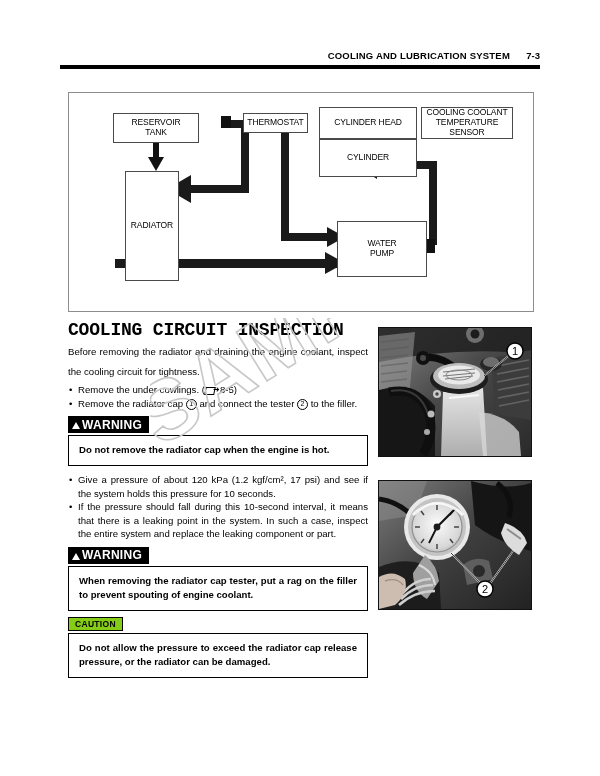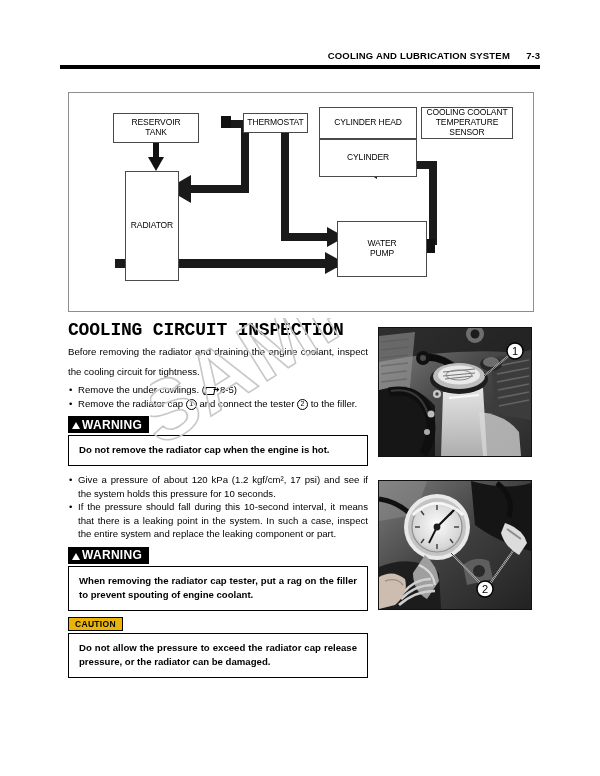--- a/index.html
+++ b/index.html
@@ -172,21 +172,21 @@
     display: inline-block;
     width: 0; height: 0;
     border-left: 4px solid transparent;
     border-right: 4px solid transparent;
     border-bottom: 7px solid #fff;
     vertical-align: -0.5px;
     margin-right: 2px;
   }
   .caut-tag {
     display: inline-block;
-    background: #eab308;
+    background: #84cc16;
     color: #000;
     border: 1.5px solid #000;
     font-size: 8.5px;
     font-weight: bold;
     padding: 1px 6px;
     letter-spacing: 0.3px;
     margin: 6px 0 0 0;
   }
   .warn-box {
     border: 1.5px solid #000;

